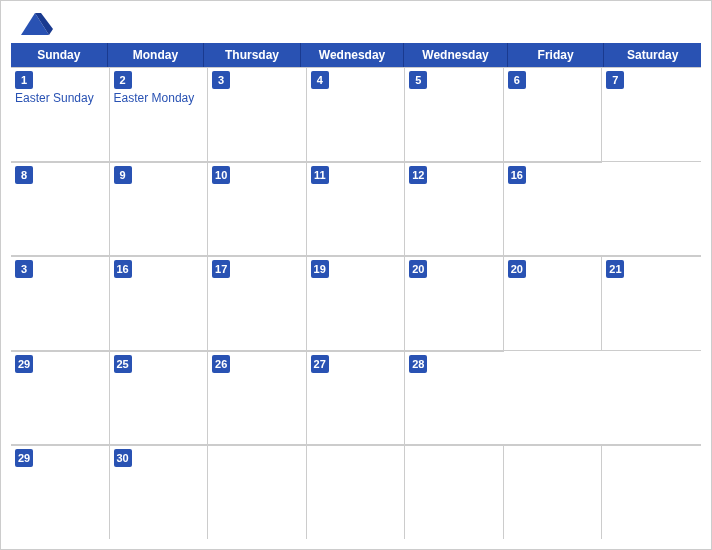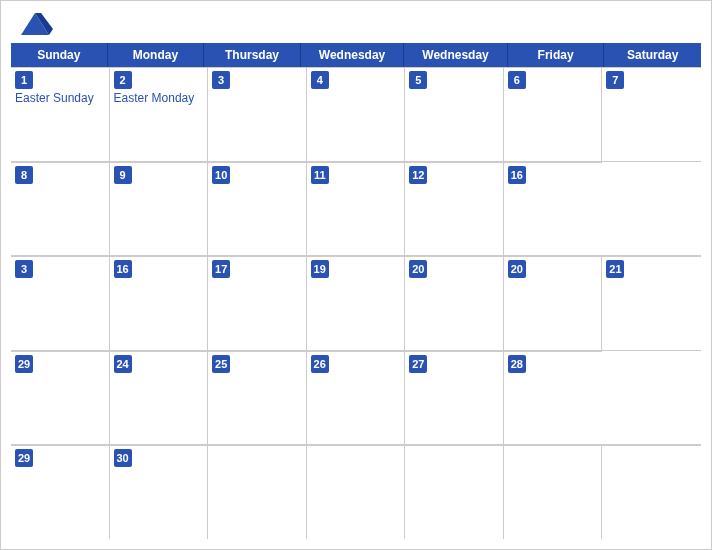--- a/index.html
+++ b/index.html
@@ -227,23 +227,20 @@
           </div>
           <div class="day-cell">
             <div class="day-number">21</div>
           </div>
         </div>
         <div class="week-row">
           <div class="day-cell">
             <div class="day-number">29</div>
           </div>
           <div class="day-cell">
-            <div class="day-number">24</div>
-          </div>
-          <div class="day-cell">
             <div class="day-number">25</div>
           </div>
           <div class="day-cell">
             <div class="day-number">26</div>
           </div>
           <div class="day-cell">
             <div class="day-number">27</div>
           </div>
           <div class="day-cell">
             <div class="day-number">28</div>

